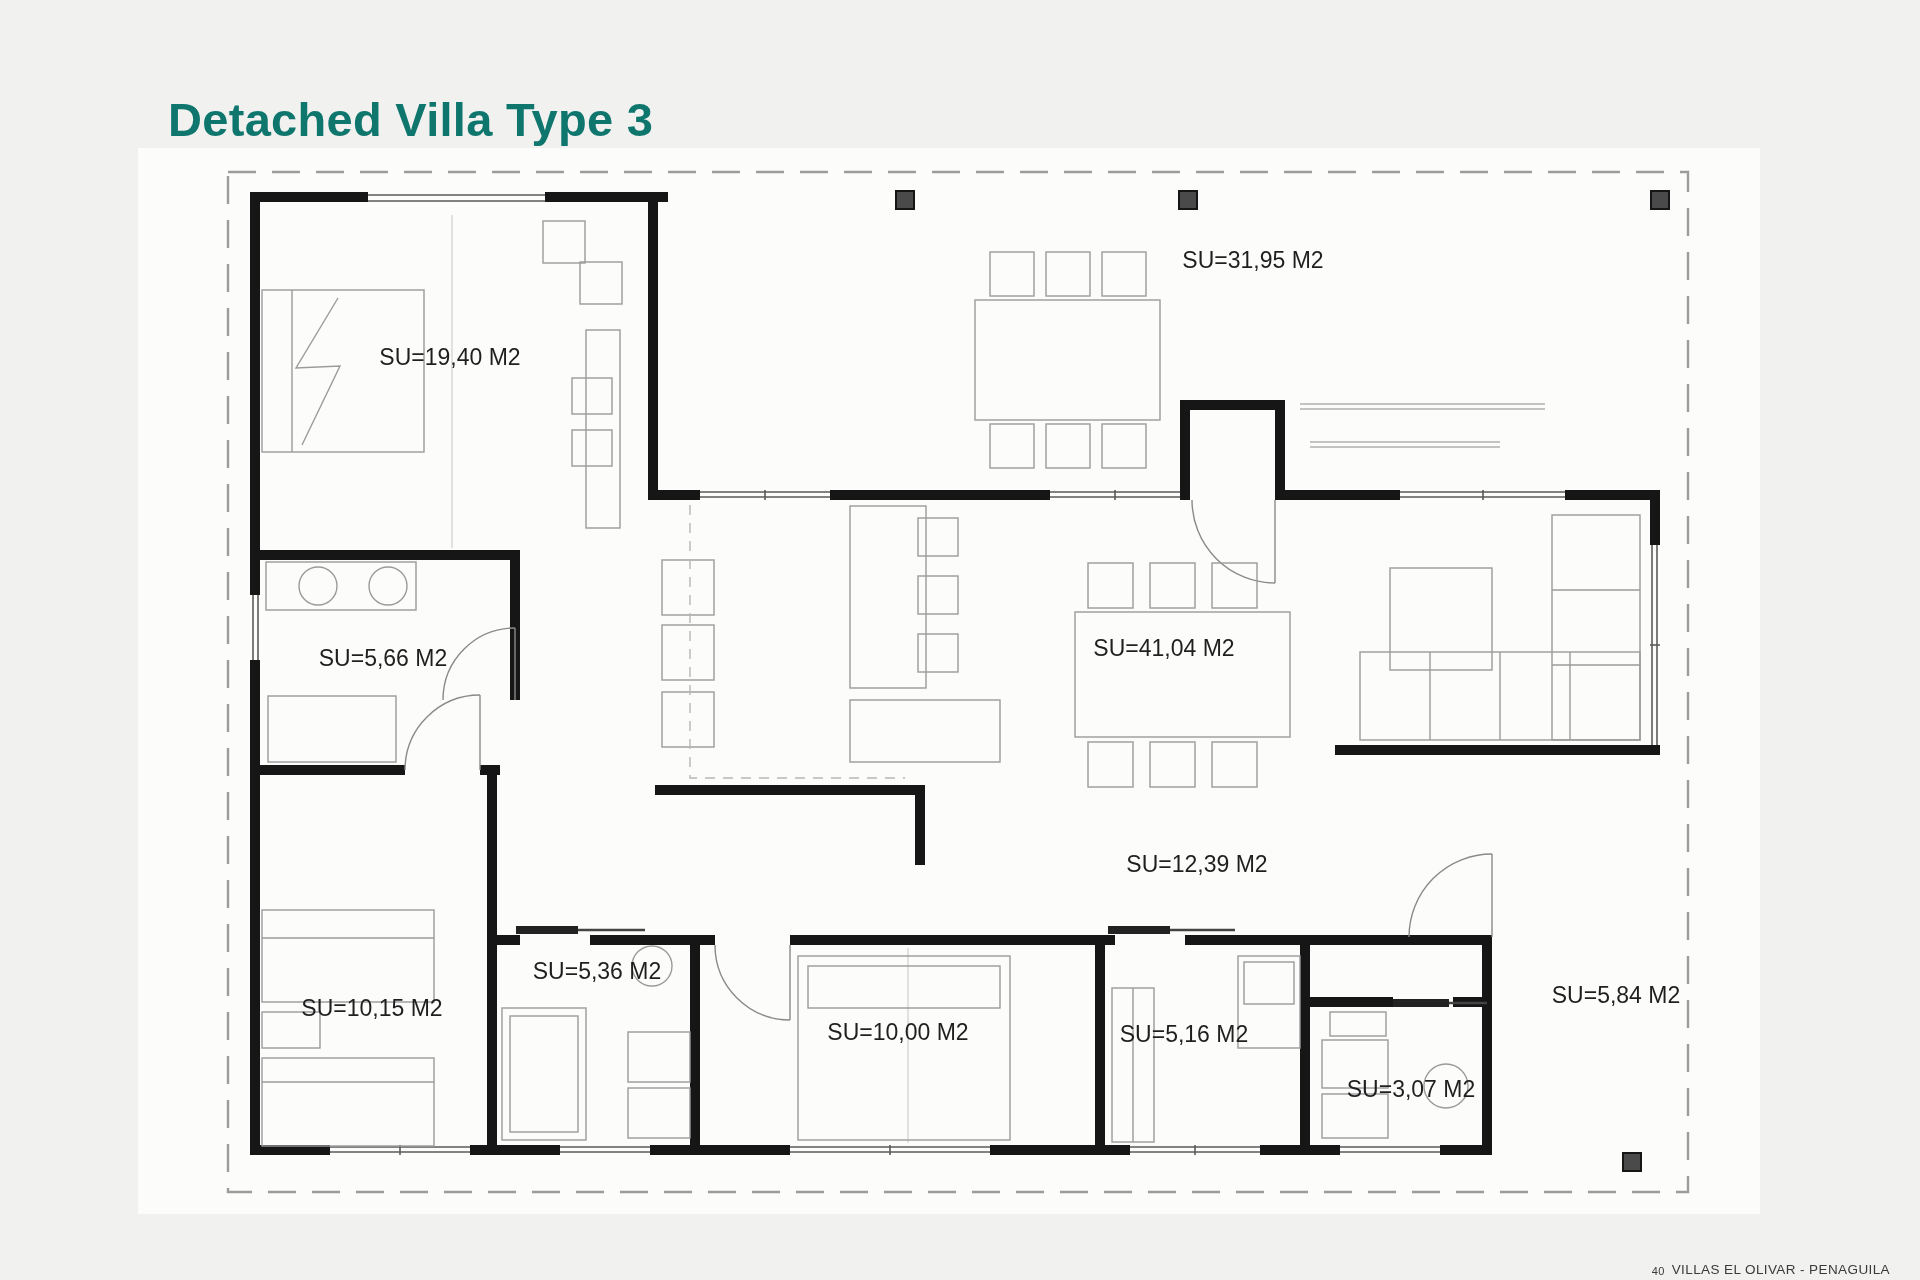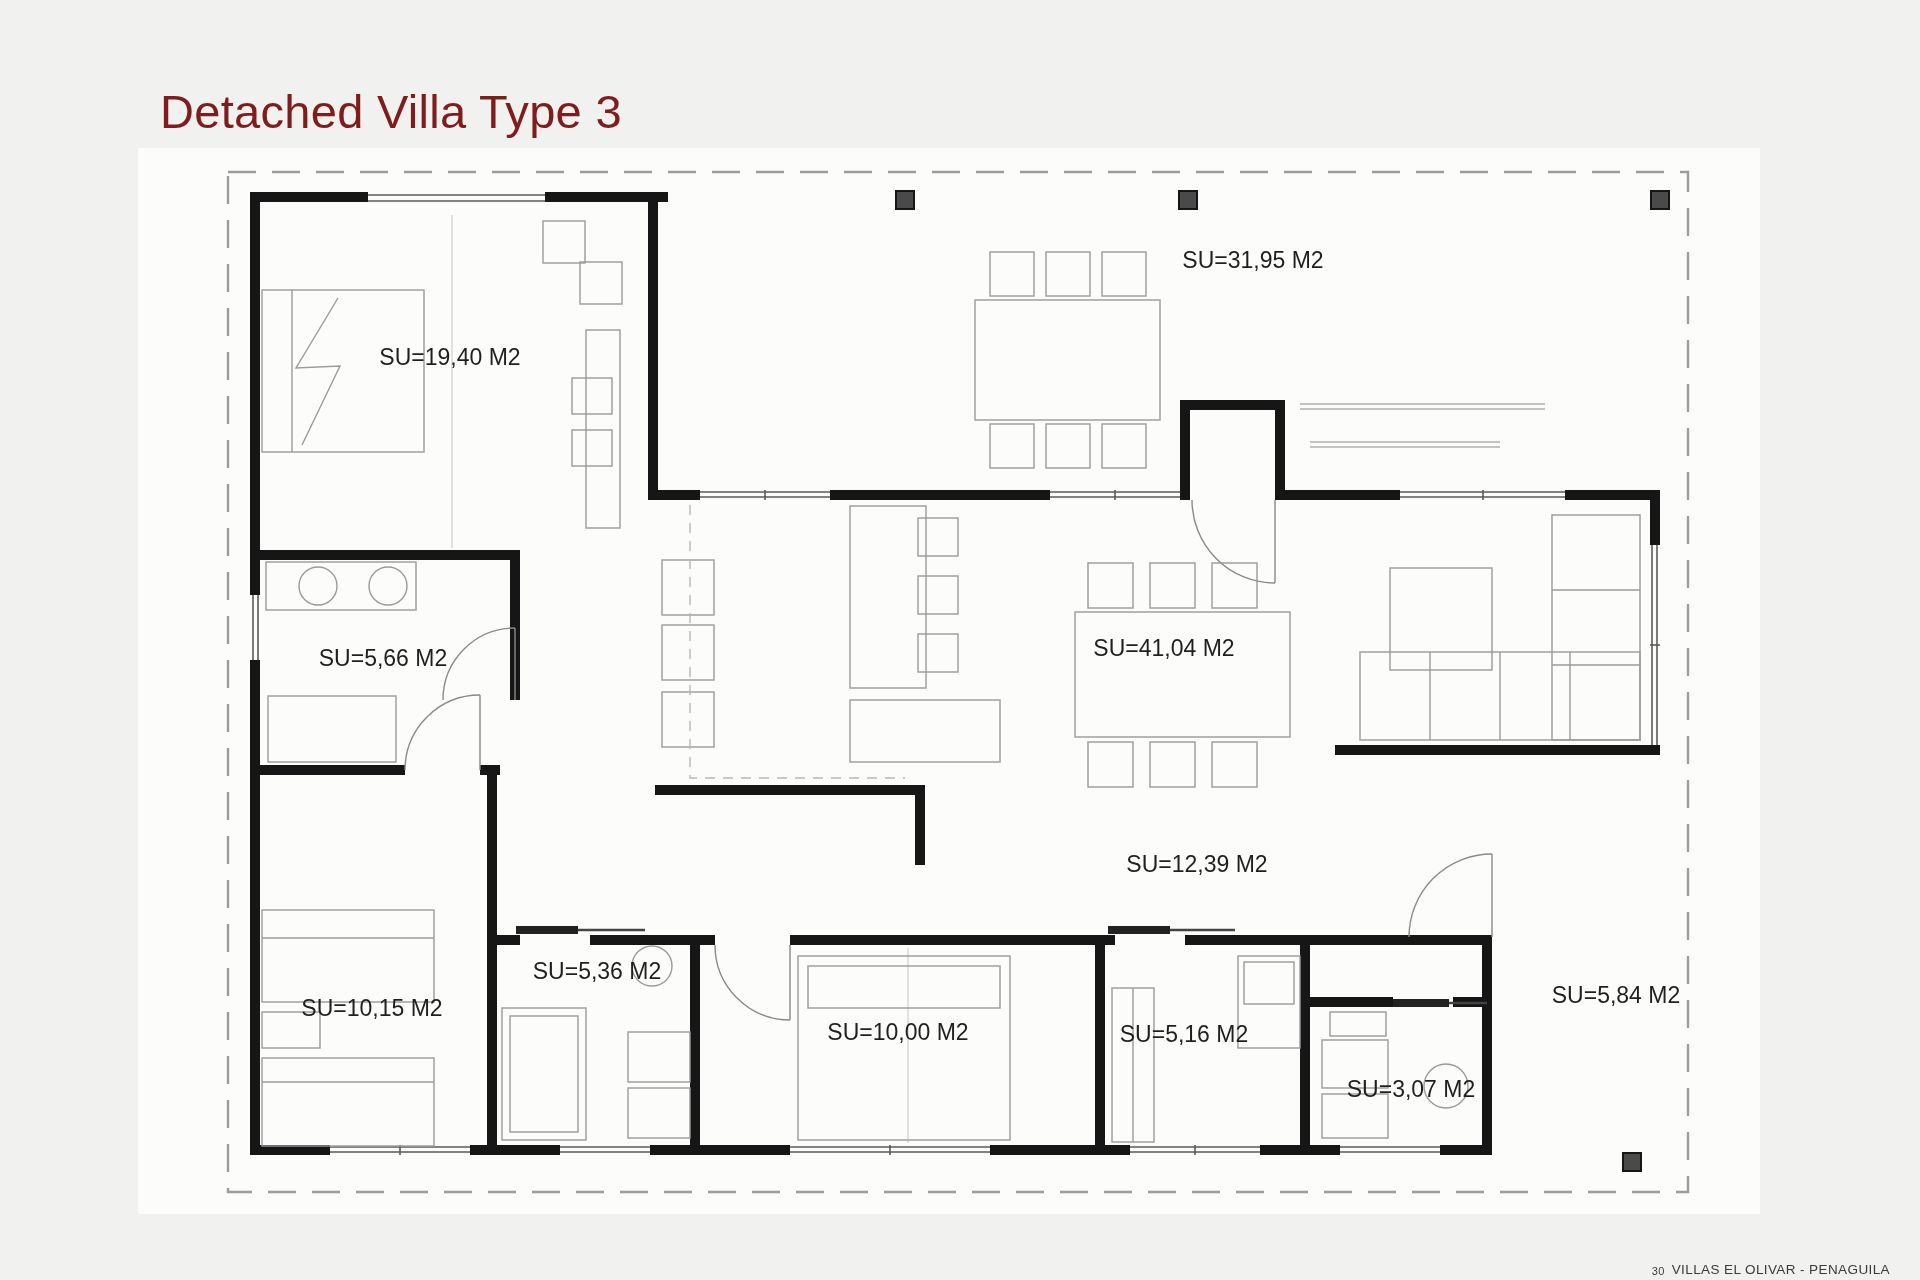--- a/index.html
+++ b/index.html
@@ -3,22 +3,22 @@
 <meta charset="utf-8">
 <style>
   html,body{margin:0;padding:0;}
   body{
     width:1920px;height:1280px;position:relative;overflow:hidden;
     background:#f1f1ef;
     font-family:"Liberation Sans","DejaVu Sans",sans-serif;
   }
   .paper{position:absolute;left:138px;top:148px;width:1622px;height:1066px;background:#fcfcfb;}
   h1.page-title{
-    position:absolute;left:160px;top:84px;margin:0;
-    font-size:47px;font-weight:400;color:#7f1d1d;letter-spacing:.3px;
+    position:absolute;left:160px;top:84px;margin:8px;
+    font-size:47px;font-weight:700;color:#0f766e;letter-spacing:.3px;
   }
   .plan-svg{position:absolute;left:0;top:0;width:1920px;height:1280px;}
   .walls rect{fill:#161616;}
   .boundary{fill:none;stroke:#9c9c9c;stroke-width:2.4;stroke-dasharray:28 16;}
   .win line{stroke:#5a5a5a;stroke-width:1.6;}
   .win .deco{stroke:#b0b0b0;}
   .furn rect,.furn circle,.furn polyline,.furn line{fill:none;stroke:#9b9b9b;stroke-width:1.4;}
   .furn polyline.dash{stroke:#b7b7b7;stroke-dasharray:10 8;}
   .doors path{fill:none;stroke:#8a8a8a;stroke-width:1.4;}
   .doors line{stroke:#8a8a8a;stroke-width:1.4;}
@@ -262,14 +262,14 @@
     <text class="room-label" x="372" y="1016">SU=10,15 M2</text>
     <text class="room-label" x="597" y="979">SU=5,36 M2</text>
     <text class="room-label" x="898" y="1040">SU=10,00 M2</text>
     <text class="room-label" x="1184" y="1042">SU=5,16 M2</text>
     <text class="room-label" x="1411" y="1097">SU=3,07 M2</text>
     <text class="room-label" x="1616" y="1003">SU=5,84 M2</text>
   </g>
 </svg>
 
 <div class="footer">
-  <span class="pgnum">30</span><span>VILLAS EL OLIVAR - PENAGUILA</span>
+  <span class="pgnum">40</span><span>VILLAS EL OLIVAR - PENAGUILA</span>
 </div>
 
 </body></html>

